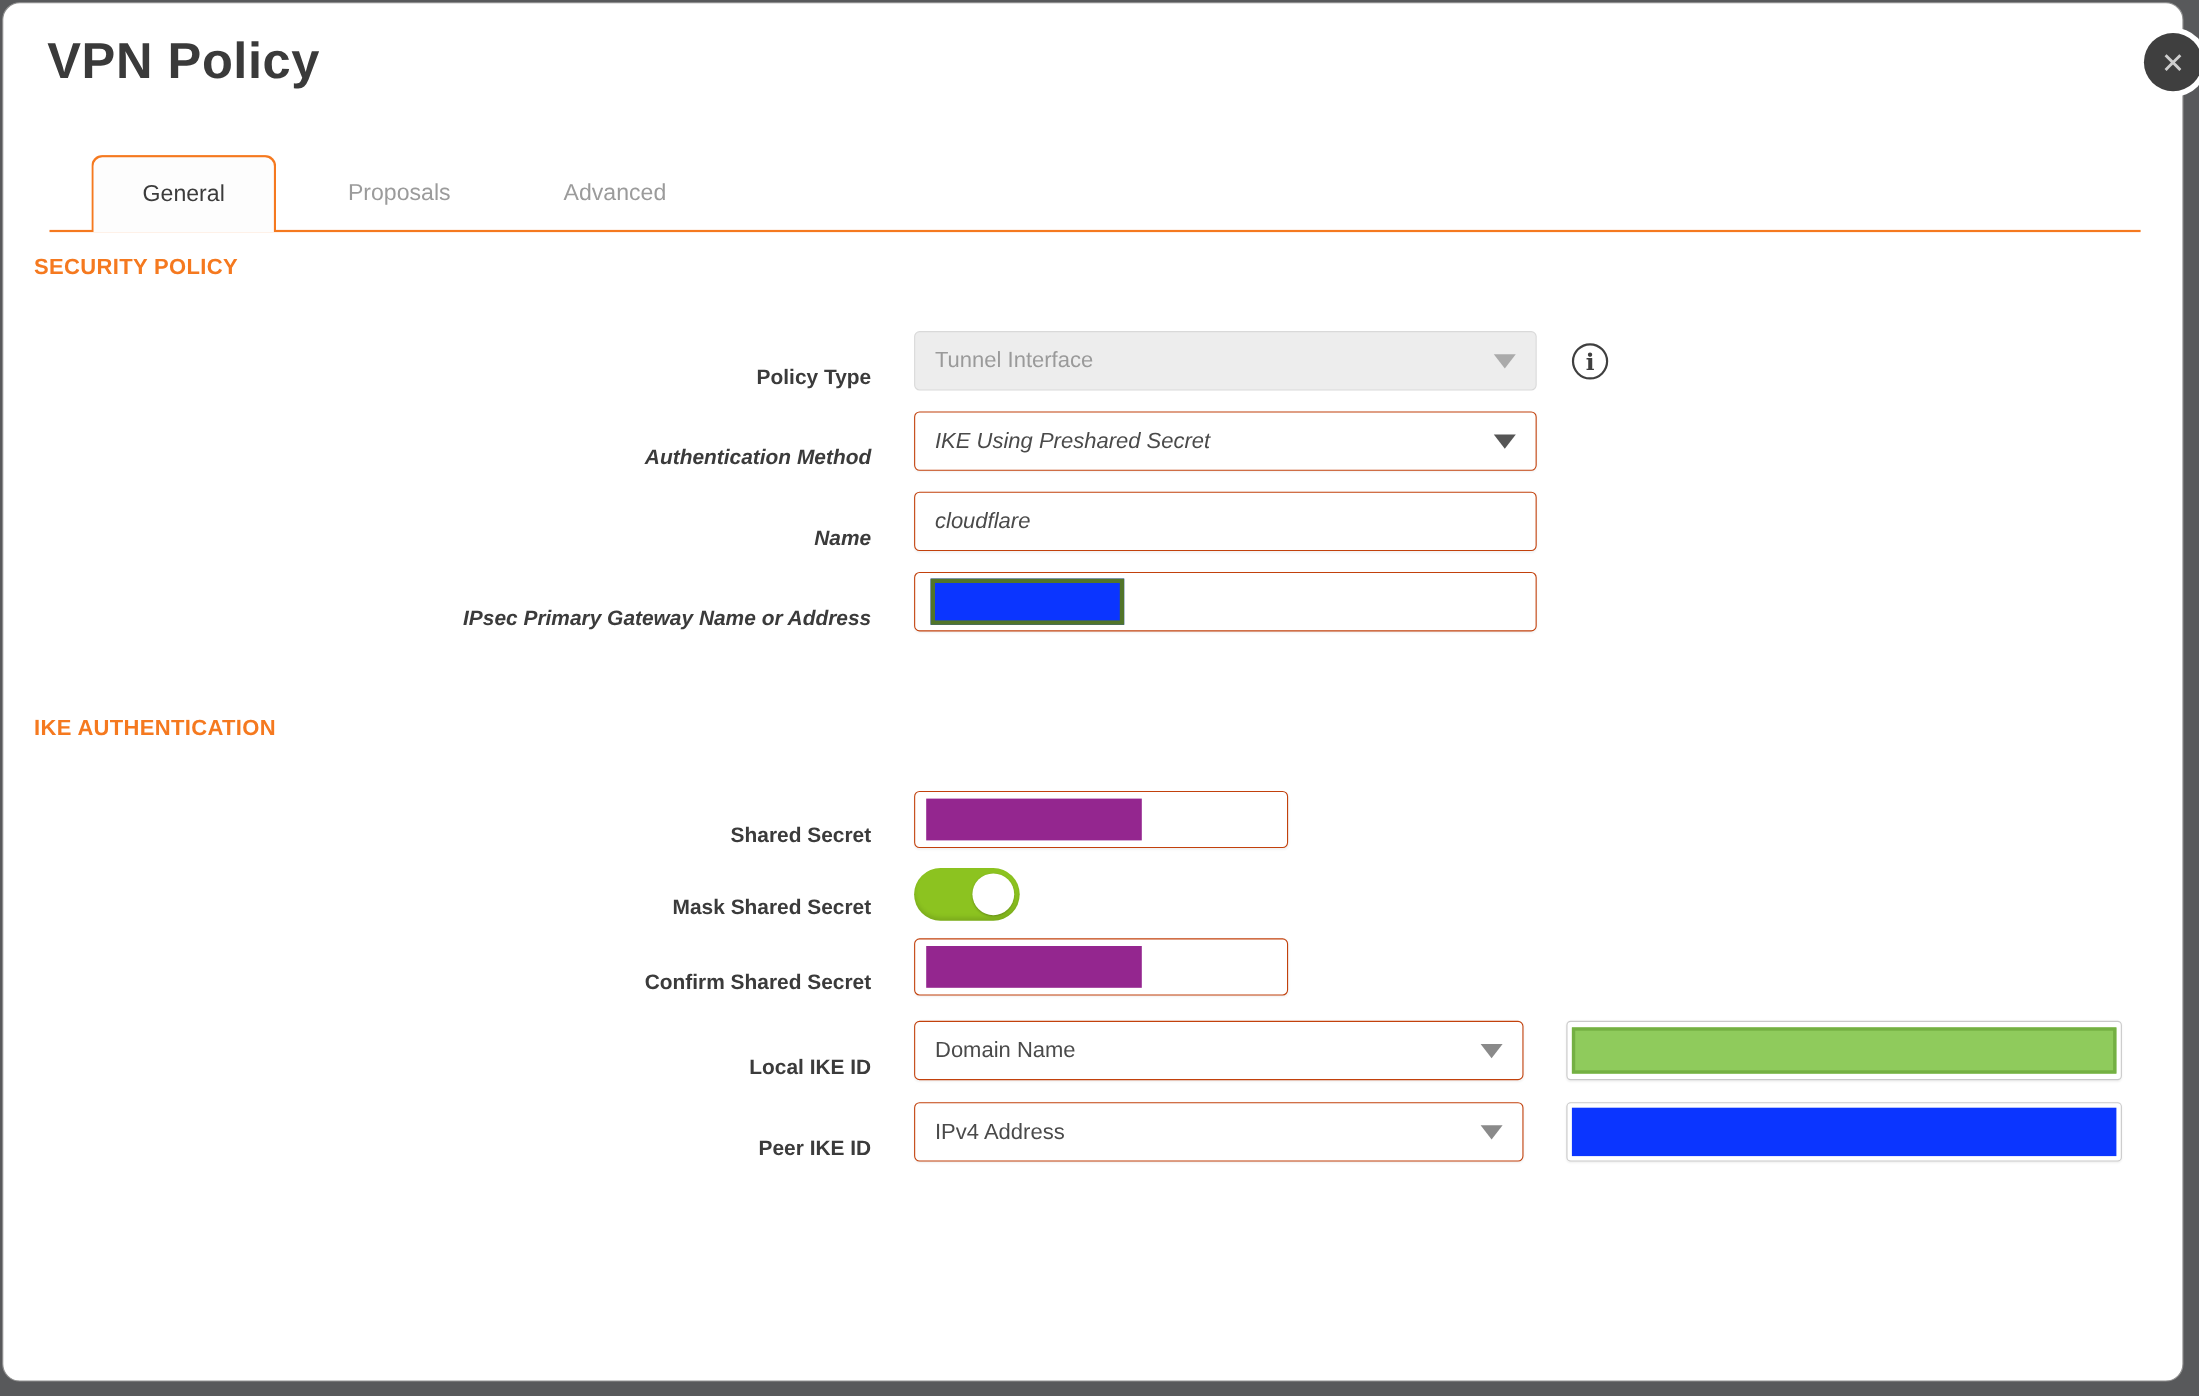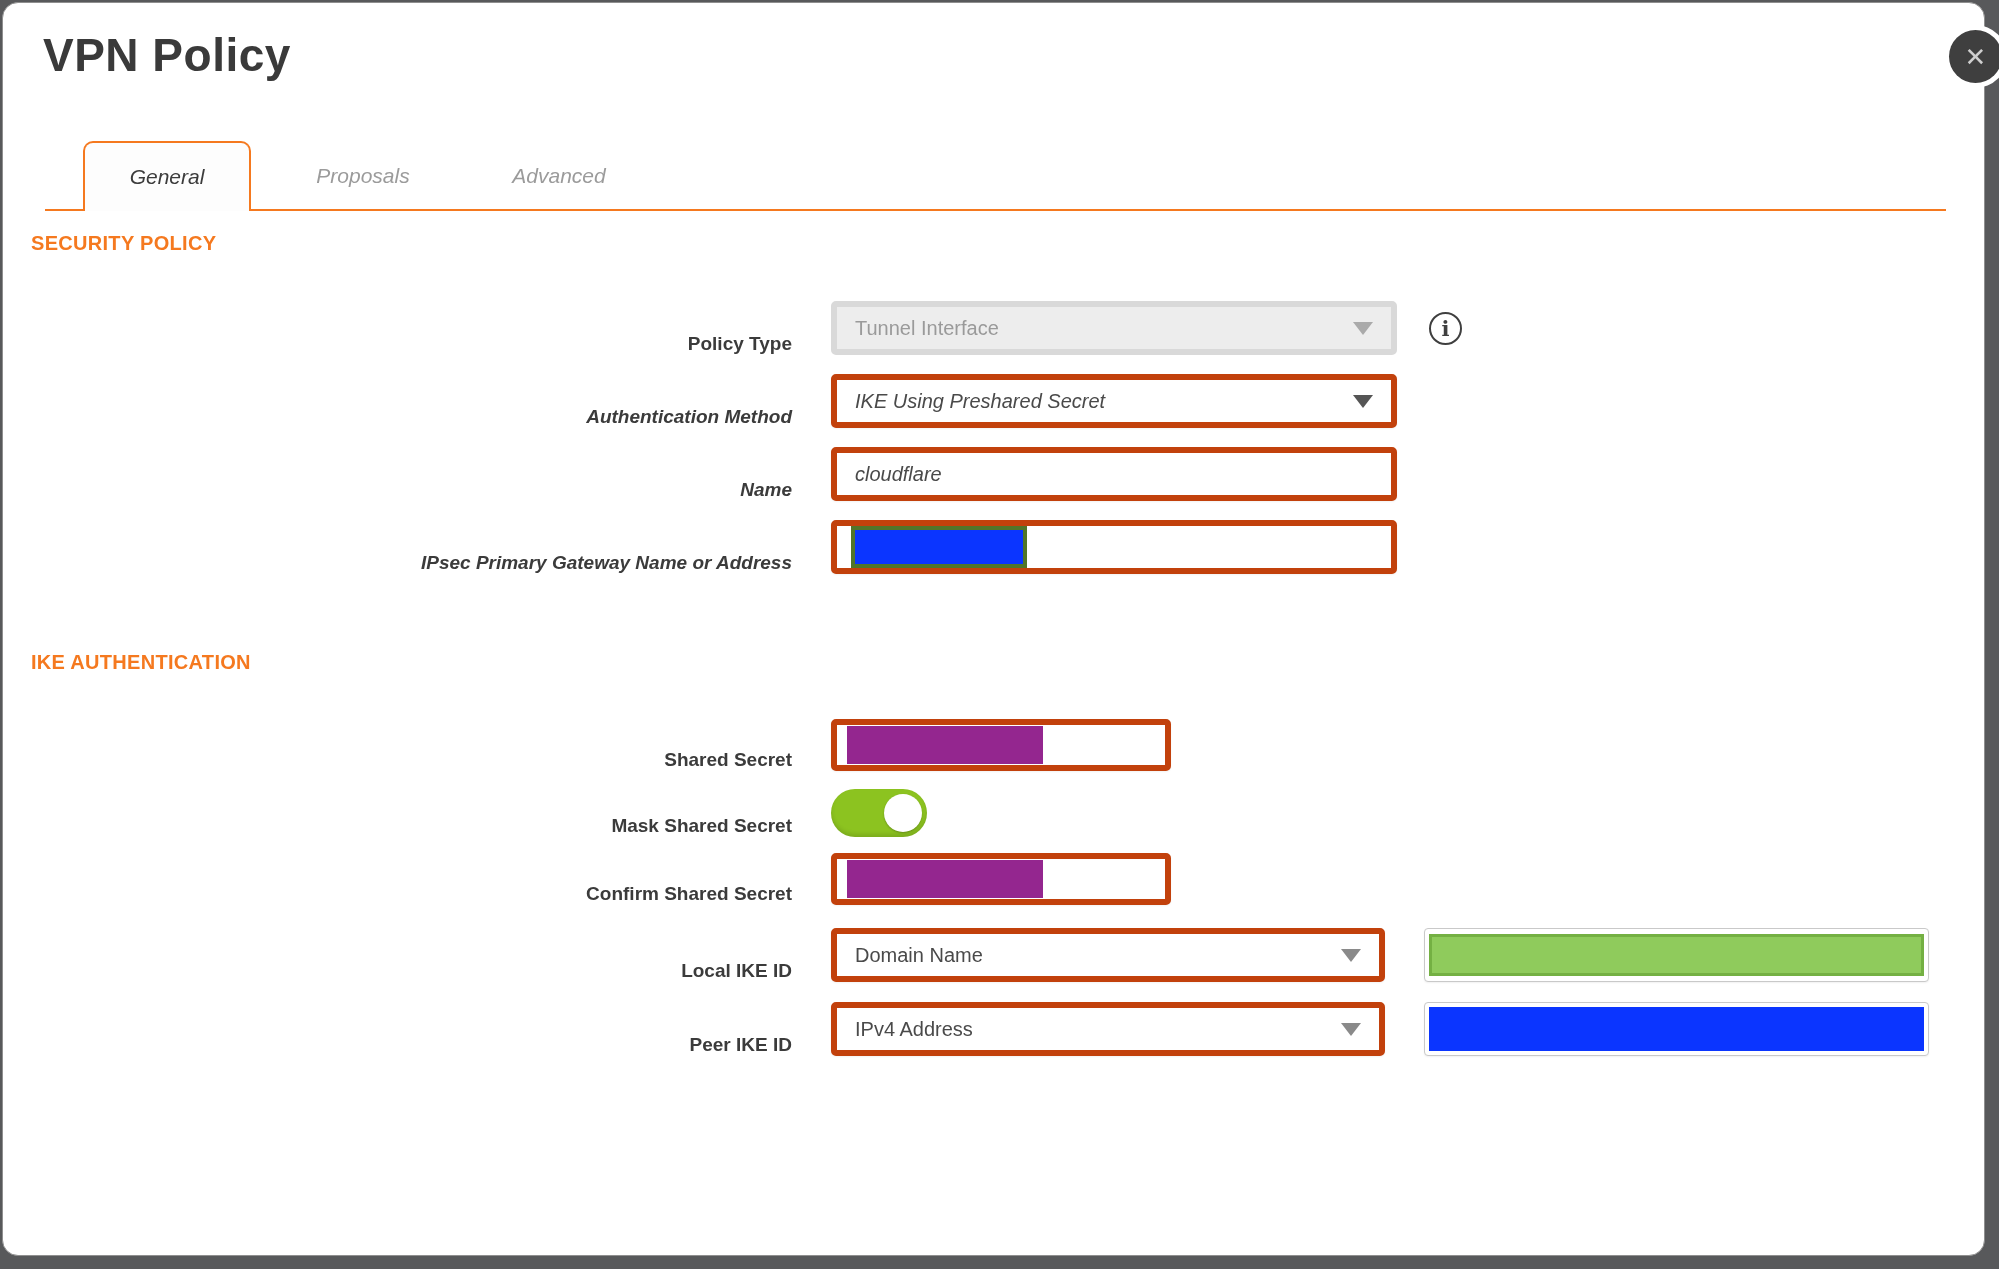--- a/index.html
+++ b/index.html
@@ -2,35 +2,35 @@
 <html style="--accent-orange: #F5791F; --save-orange: #F8761D; --toggle-green: #8CC320; --redact-purple: #94268F; --redact-blue: #0B35FF; --redact-olive: #51752A; --redact-green: #8FCB5C; --redact-green-border: #74B043; --backdrop-gray: #58595B;"><head>
 <meta charset="utf-8">
 <style>
   html,body{margin:0;padding:0;background:#58595B;}
   *{box-sizing:border-box;font-family:"Liberation Sans","DejaVu Sans",sans-serif;}
   #stage{position:relative;width:1999px;height:1269px;background:var(--backdrop-gray,#58595B);overflow:hidden;}
   .modal{position:absolute;left:2px;top:2px;width:1983px;height:1254px;background:#ffffff;
          border:1px solid #8f8f8f;border-radius:16px;overflow:hidden;}
   .title{margin:24px 0 0 40px;font-size:46px;font-weight:700;color:#3a3a3a;letter-spacing:.5px;line-height:56px;}
   
-  .tabbar{position:relative;margin:58px 38px 0 42px;height:70px;font-style:italic;}
+  .tabbar{position:relative;margin:58px 38px 0 42px;height:70px;}
   .tabline{position:absolute;left:0;right:0;bottom:0;height:2px;background:var(--accent-orange,#F5791F);}
   .tabs{display:flex;height:100%;align-items:stretch;}
   .tab{width:168px;display:flex;align-items:center;justify-content:center;font-size:21px;color:#9b9b9b;cursor:pointer;}
   .tab.active{margin-left:38px;border:2px solid var(--accent-orange,#F5791F);border-bottom:none;
               border-radius:10px 10px 0 0;background:#fdfdfd;color:#3c3c3c;position:relative;z-index:1;}
   .tab.plain{margin-left:28px;}
   
   .content{padding:0 28px;}
   .section-title{margin-top:19px;font-size:20px;font-weight:700;color:var(--accent-orange,#F5791F);
                  letter-spacing:.3px;line-height:26px;}
   .row{display:flex;align-items:flex-end;}
   .lbl{flex:0 0 761px;text-align:right;font-size:19px;font-weight:700;color:#3b3b3b;}
   .ctl{margin-left:39px;display:flex;align-items:center;}
-  .box{height:54px;border:6px solid #c2410c;border-radius:5px;background:#fff;display:flex;align-items:center;
+  .box{height:54px;border:1px solid #c2410c;border-radius:5px;background:#fff;display:flex;align-items:center;
        padding:0 18px;font-size:20px;color:#4a4a4a;box-shadow:0 1px 2px rgba(0,0,0,.05);}
   .w-wide{width:566px;}
   .w-mid{width:554px;gap:18px;}
   .w-narrow{width:340px;height:52px;padding:0 8px;}
   .select{justify-content:space-between;cursor:pointer;}
   .select .caret{width:0;height:0;border-left:10px solid transparent;border-right:10px solid transparent;
                  border-top:13px solid #8a8a8a;margin-left:12px;}
   .select.dark .caret{border-top-color:#555;}
   .disabled{background:#ededed;color:#9a9a9a;border-color:#d9d9d9;cursor:default;box-shadow:none;}
   .disabled .caret{border-top-color:#aaaaaa;}

